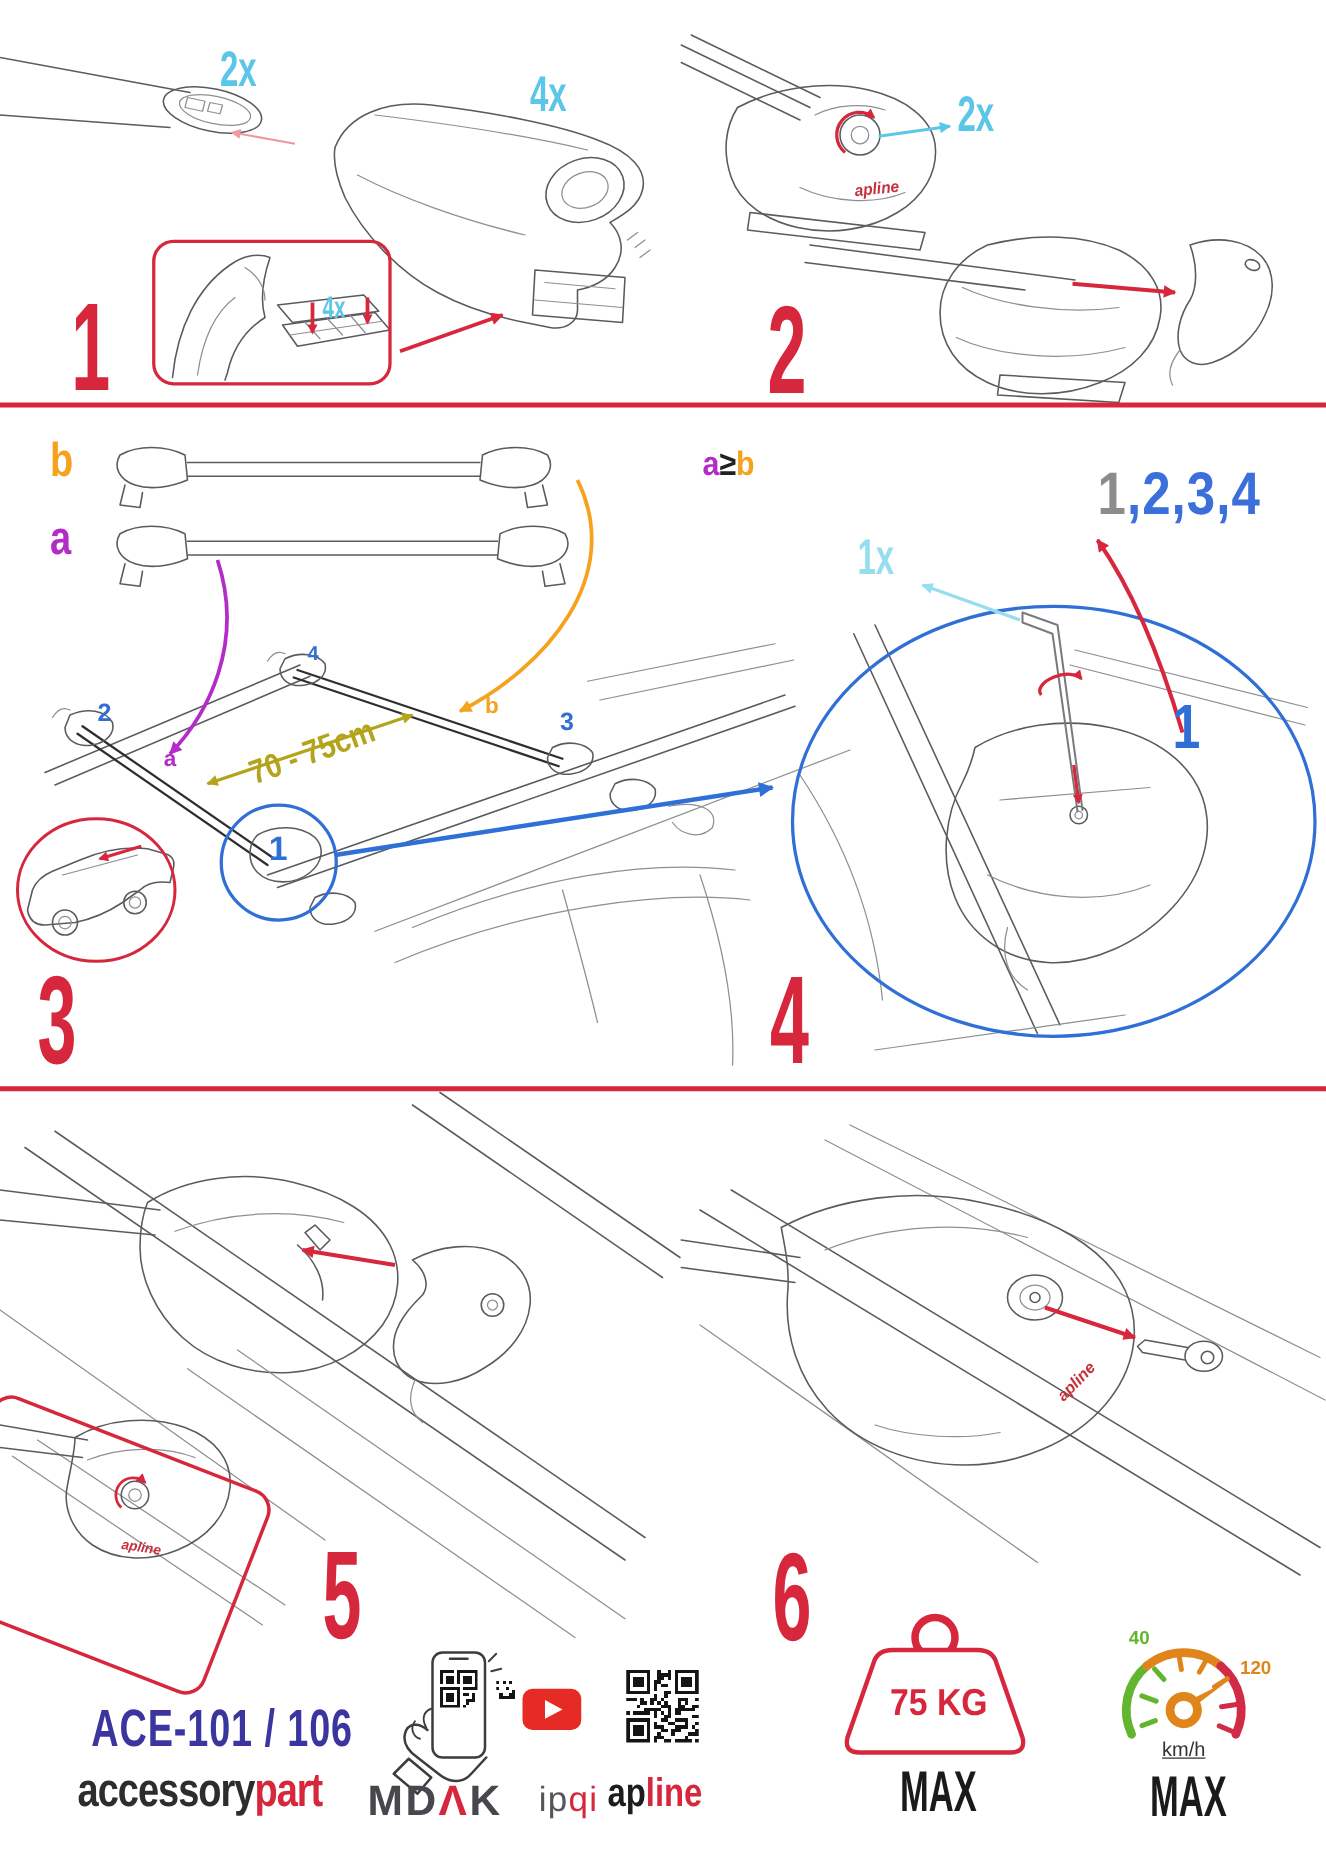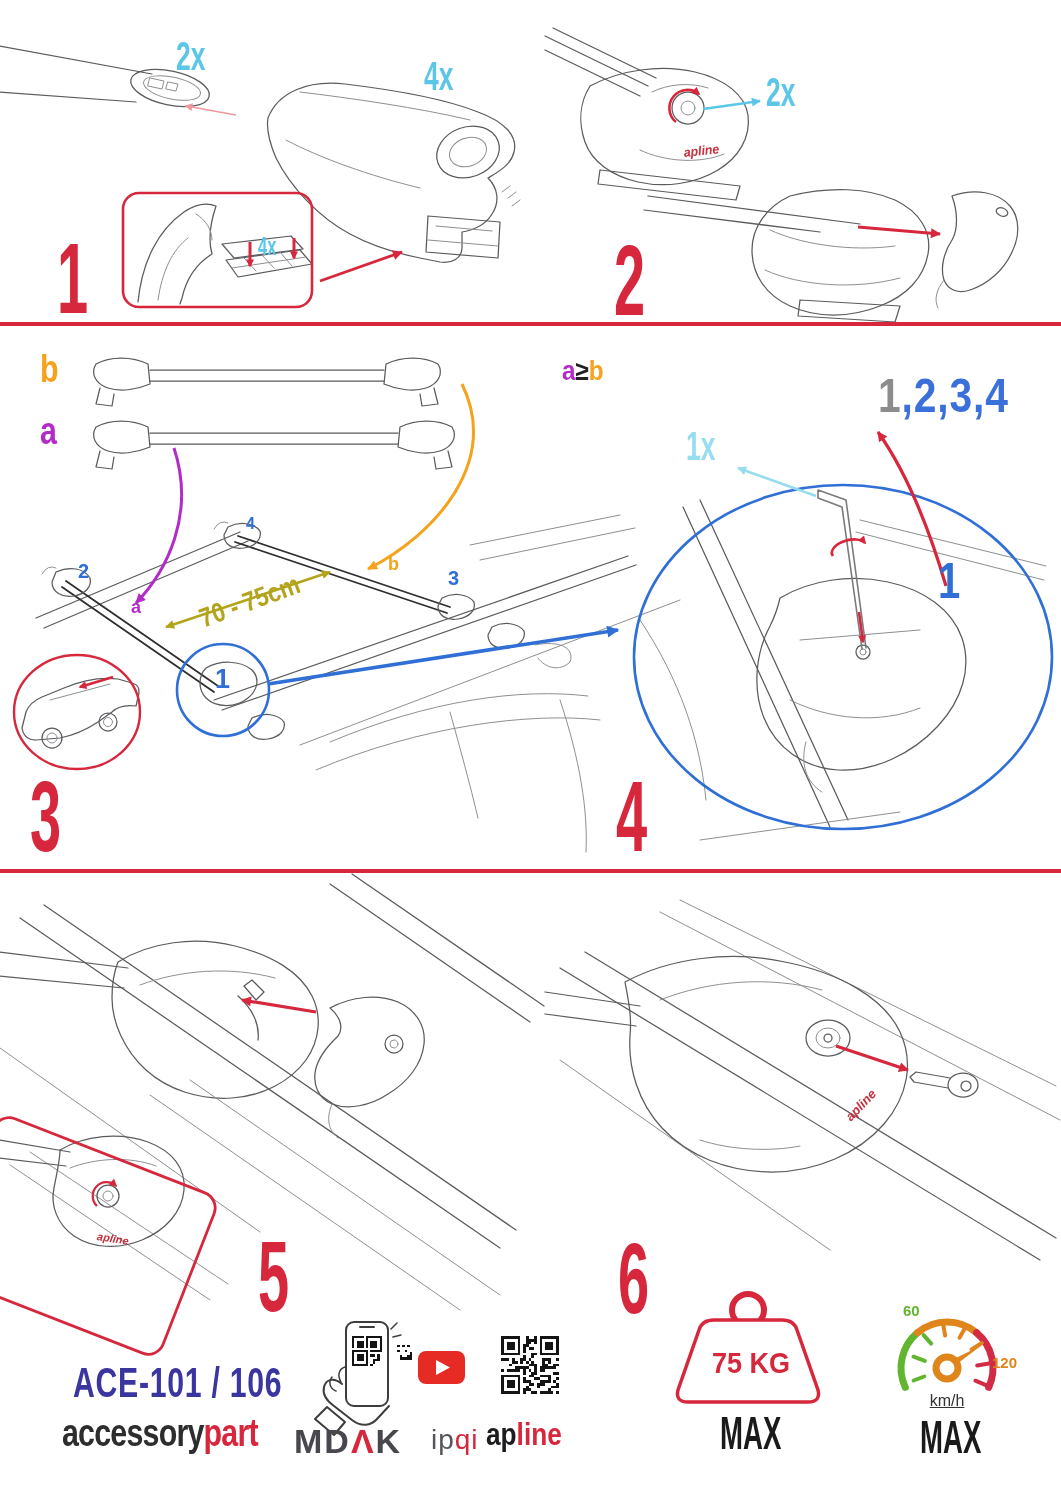--- a/index.html
+++ b/index.html
@@ -35,21 +35,21 @@
   .mdak .lam{color:#d6273c;}
   .ipqi{font-size:28px;color:#55555a;letter-spacing:1px;}
   .ipqi .qi{color:#d6273c;}
   .aplinef{font-weight:bold;font-size:32px;transform:scaleX(.82);transform-origin:left top;}
   .aplinef .a1{color:#1d1d1f;} .aplinef .a2{color:#d6273c;}
   .wval{font-weight:bold;font-size:30px;color:#d6273c;transform:scaleX(.9);transform-origin:center top;
         width:90px;text-align:center;}
   .wmax{font-weight:bold;font-size:46px;color:#1a1a1a;transform:scaleX(.6);transform-origin:center top;
         width:100px;text-align:center;}
   .sp60{font-weight:bold;font-size:15px;color:#62b52e;}
-  .sp120{font-weight:bold;font-size:15px;color:#e0851c;margin-top:28px;}
+  .sp120{font-weight:bold;font-size:15px;color:#e0851c;}
   .spunit{font-size:16px;color:#333;width:70px;text-align:center;text-decoration:underline;}
 </style>
 </head>
 <body>
 
 <div class="page">
 
 <svg class="art" width="1061" height="1500" viewBox="0 0 1061 1500">
   <defs>
     <marker id="aRed" viewBox="0 0 10 10" refX="9" refY="5" markerWidth="12" markerHeight="10" orient="auto-start-reverse" markerUnits="userSpaceOnUse">
@@ -336,21 +336,21 @@
 <div class="t footlogo" style="left:98px;top:1231px;font-size:11px;transform:rotate(9deg)">apline</div>
 <div class="t footlogo" style="left:843px;top:1114px;transform:rotate(-46deg)">apline</div>
 
 <div class="t model" style="left:73px;top:1362px">ACE-101 / 106</div>
 <div class="t brand" style="left:62px;top:1414px"><span class="b1">accessory</span><span class="b2">part</span></div>
 <div class="t mdak" style="left:294px;top:1424px"><span>MD</span><span class="lam">Λ</span><span>K</span></div>
 <div class="t ipqi" style="left:431px;top:1426px"><span>ip</span><span class="qi">qi</span></div>
 <div class="t aplinef" style="left:486px;top:1418px"><span class="a1">ap</span><span class="a2">line</span></div>
 <div class="t wval" style="left:706px;top:1348px">75 KG</div>
 <div class="t wmax" style="left:700px;top:1410px">MAX</div>
-<div class="t sp60" style="left:903px;top:1303px">60</div>
+<div class="t sp60" style="left:903px;top:1303px">40</div>
 <div class="t sp120" style="left:992px;top:1327px">120</div>
 <div class="t spunit" style="left:912px;top:1393px">km/h</div>
 <div class="t wmax" style="left:900px;top:1414px">MAX</div>
 
 <svg id="qr-main" style="position:absolute;left:501px;top:1336px" width="58" height="58" viewBox="0 0 21 21">
       <rect x="0" y="0" width="1" height="1" fill="#141414" shape-rendering="crispEdges"></rect>
       <rect x="1" y="0" width="1" height="1" fill="#141414" shape-rendering="crispEdges"></rect>
       <rect x="2" y="0" width="1" height="1" fill="#141414" shape-rendering="crispEdges"></rect>
       <rect x="3" y="0" width="1" height="1" fill="#141414" shape-rendering="crispEdges"></rect>
       <rect x="4" y="0" width="1" height="1" fill="#141414" shape-rendering="crispEdges"></rect>

